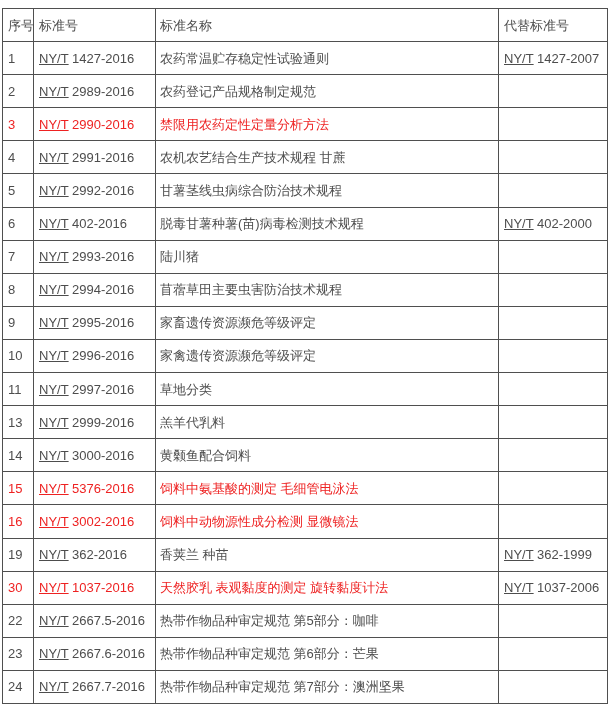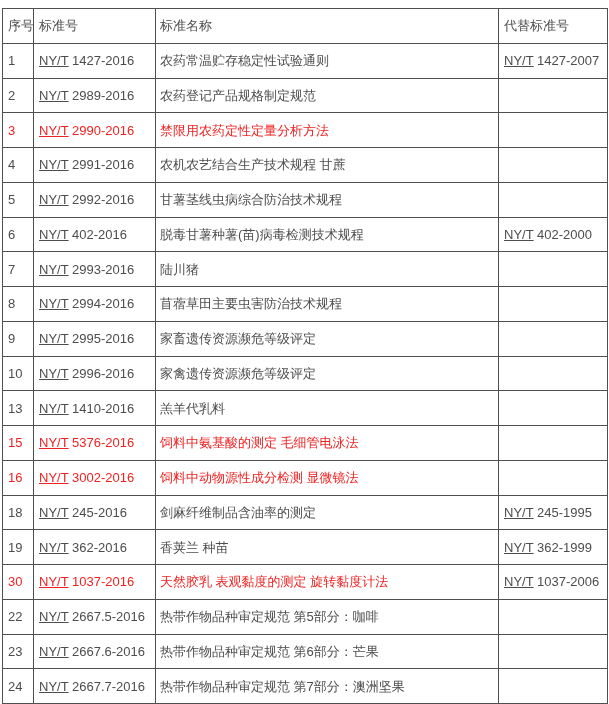--- a/index.html
+++ b/index.html
@@ -128,42 +128,48 @@
             <td class="c-name">家畜遗传资源濒危等级评定</td>
             <td><span class="pfx"></span><span></span></td>
           </tr>
           <tr>
             <td>10</td>
             <td><span class="pfx">NY/T</span><span>2996-2016</span></td>
             <td class="c-name">家禽遗传资源濒危等级评定</td>
             <td><span class="pfx"></span><span></span></td>
           </tr>
           <tr>
+            <td>11</td>
+            <td><span class="pfx">NY/T</span><span>2997-2016</span></td>
+            <td class="c-name">草地分类</td>
+            <td><span class="pfx"></span><span></span></td>
+          </tr>
+          <tr>
             <td>13</td>
-            <td><span class="pfx">NY/T</span><span>1410-2016</span></td>
+            <td><span class="pfx">NY/T</span><span>2999-2016</span></td>
             <td class="c-name">羔羊代乳料</td>
+            <td><span class="pfx"></span><span></span></td>
+          </tr>
+          <tr>
+            <td>14</td>
+            <td><span class="pfx">NY/T</span><span>3000-2016</span></td>
+            <td class="c-name">黄颡鱼配合饲料</td>
             <td><span class="pfx"></span><span></span></td>
           </tr>
           <tr class="red">
             <td>15</td>
             <td><span class="pfx">NY/T</span><span>5376-2016</span></td>
             <td class="c-name">饲料中氨基酸的测定 毛细管电泳法</td>
             <td><span class="pfx"></span><span></span></td>
           </tr>
           <tr class="red">
             <td>16</td>
             <td><span class="pfx">NY/T</span><span>3002-2016</span></td>
             <td class="c-name">饲料中动物源性成分检测 显微镜法</td>
             <td><span class="pfx"></span><span></span></td>
-          </tr>
-          <tr>
-            <td>18</td>
-            <td><span class="pfx">NY/T</span><span>245-2016</span></td>
-            <td class="c-name">剑麻纤维制品含油率的测定</td>
-            <td><span class="pfx">NY/T</span><span>245-1995</span></td>
           </tr>
           <tr>
             <td>19</td>
             <td><span class="pfx">NY/T</span><span>362-2016</span></td>
             <td class="c-name">香荚兰 种苗</td>
             <td><span class="pfx">NY/T</span><span>362-1999</span></td>
           </tr>
           <tr class="red">
             <td>30</td>
             <td><span class="pfx">NY/T</span><span>1037-2016</span></td>

